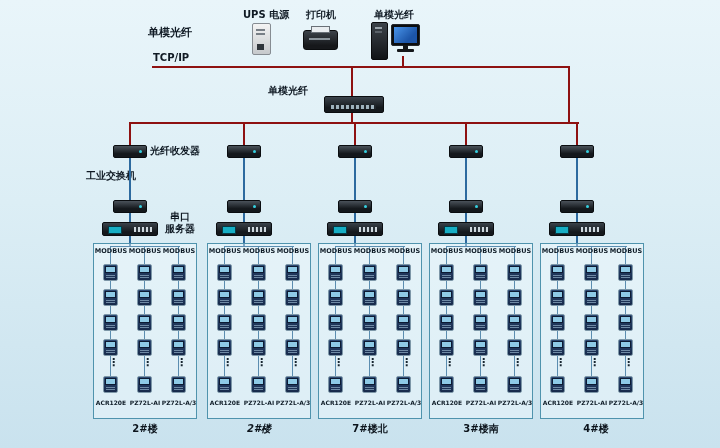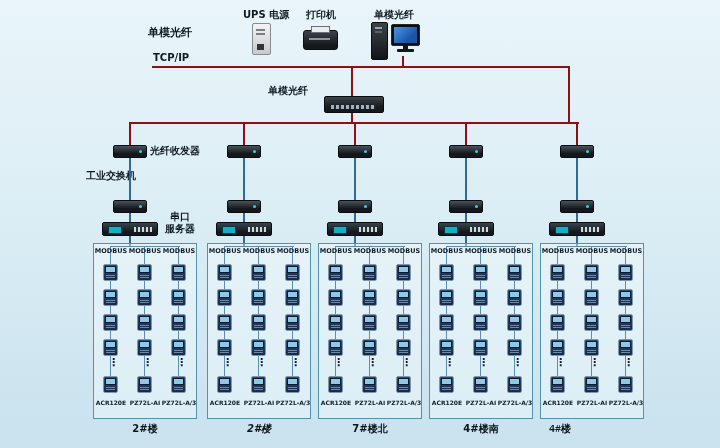--- a/index.html
+++ b/index.html
@@ -242,21 +242,21 @@
       <div class="modellbl" style="left: 462px; top: 400px; width: 38px;">PZ72L-AI</div>
       <div class="ln colblue" style="left: 514px; top: 246px; width: 1px; height: 138px;"></div>
       <div class="tinylbl" style="left: 497px; top: 248px; width: 36px;">MODBUS</div>
       <div class="meter" style="left: 507px; top: 264px;"></div>
       <div class="meter" style="left: 507px; top: 289px;"></div>
       <div class="meter" style="left: 507px; top: 314px;"></div>
       <div class="meter" style="left: 507px; top: 339px;"></div>
       <div class="dots" style="left: 512px; top: 357px;">⋮</div>
       <div class="meter" style="left: 507px; top: 376px;"></div>
       <div class="modellbl" style="left: 496px; top: 400px; width: 38px;">PZ72L-A/3</div>
-      <div class="grouplbl" style="left: 429px; top: 422px; width: 104px;">4#楼南</div>
+      <div class="grouplbl" style="left: 429px; top: 422px; width: 104px;">3#楼南</div>
       <div class="ln red" style="left: 576px; top: 123px; width: 2px; height: 22px;"></div>
       <div class="transceiver" style="left: 560px; top: 145px;"></div>
       <div class="ln blue" style="left: 576px; top: 158px; width: 2px; height: 42px;"></div>
       <div class="transceiver" style="left: 560px; top: 200px;"></div>
       <div class="ln blue" style="left: 576px; top: 213px; width: 2px; height: 9px;"></div>
       <div class="server" style="left: 549px; top: 222px;"></div>
       <div class="ln blue" style="left: 576px; top: 236px; width: 2px; height: 11px;"></div>
       <div class="group-box" style="left: 540px; top: 243px;"></div>
       <div class="ln colblue" style="left: 557px; top: 246px; width: 70px; height: 1px;"></div>
       <div class="ln colblue" style="left: 557px; top: 246px; width: 1px; height: 138px;"></div>
@@ -279,15 +279,15 @@
       <div class="modellbl" style="left: 573px; top: 400px; width: 38px;">PZ72L-AI</div>
       <div class="ln colblue" style="left: 625px; top: 246px; width: 1px; height: 138px;"></div>
       <div class="tinylbl" style="left: 608px; top: 248px; width: 36px;">MODBUS</div>
       <div class="meter" style="left: 618px; top: 264px;"></div>
       <div class="meter" style="left: 618px; top: 289px;"></div>
       <div class="meter" style="left: 618px; top: 314px;"></div>
       <div class="meter" style="left: 618px; top: 339px;"></div>
       <div class="dots" style="left: 623px; top: 357px;">⋮</div>
       <div class="meter" style="left: 618px; top: 376px;"></div>
       <div class="modellbl" style="left: 607px; top: 400px; width: 38px;">PZ72L-A/3</div>
-      <div class="grouplbl" style="left: 508px; top: 422px; width: 104px; font-family: Liberation Mono, monospace;">4#楼</div>
+      <div class="grouplbl" style="left: 544px; top: 422px; width: 104px;">4#楼</div>
     </div>
 </div>
 
 </body></html>

